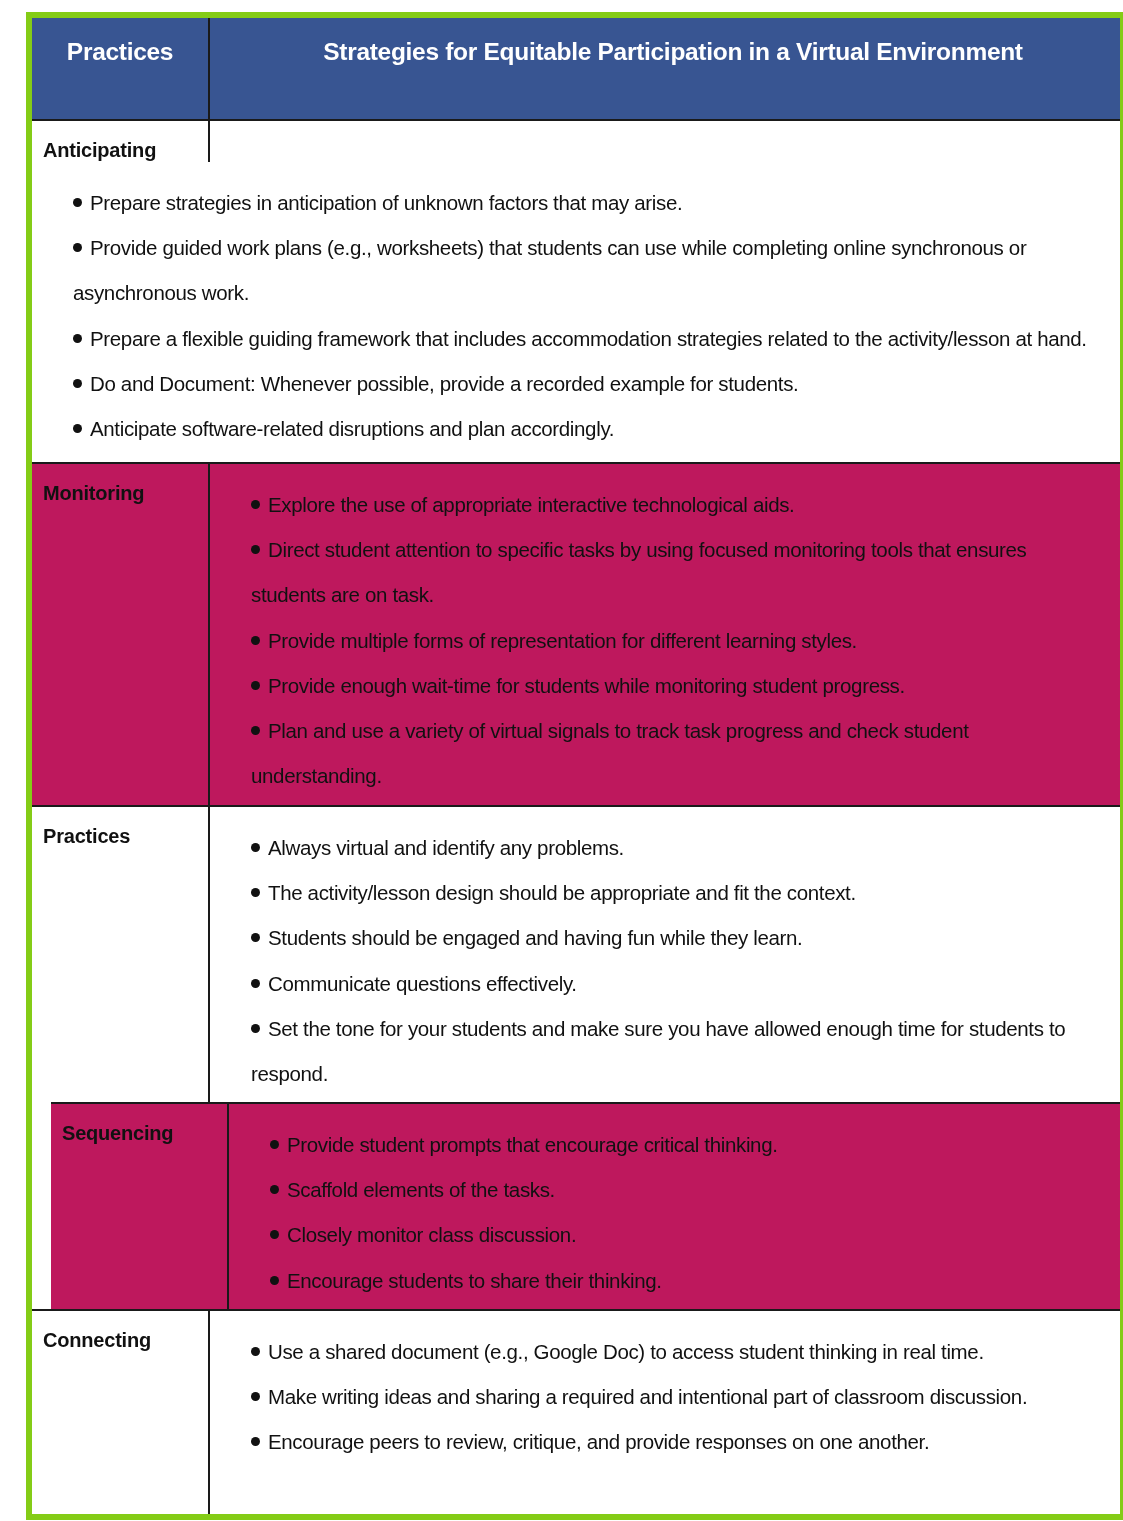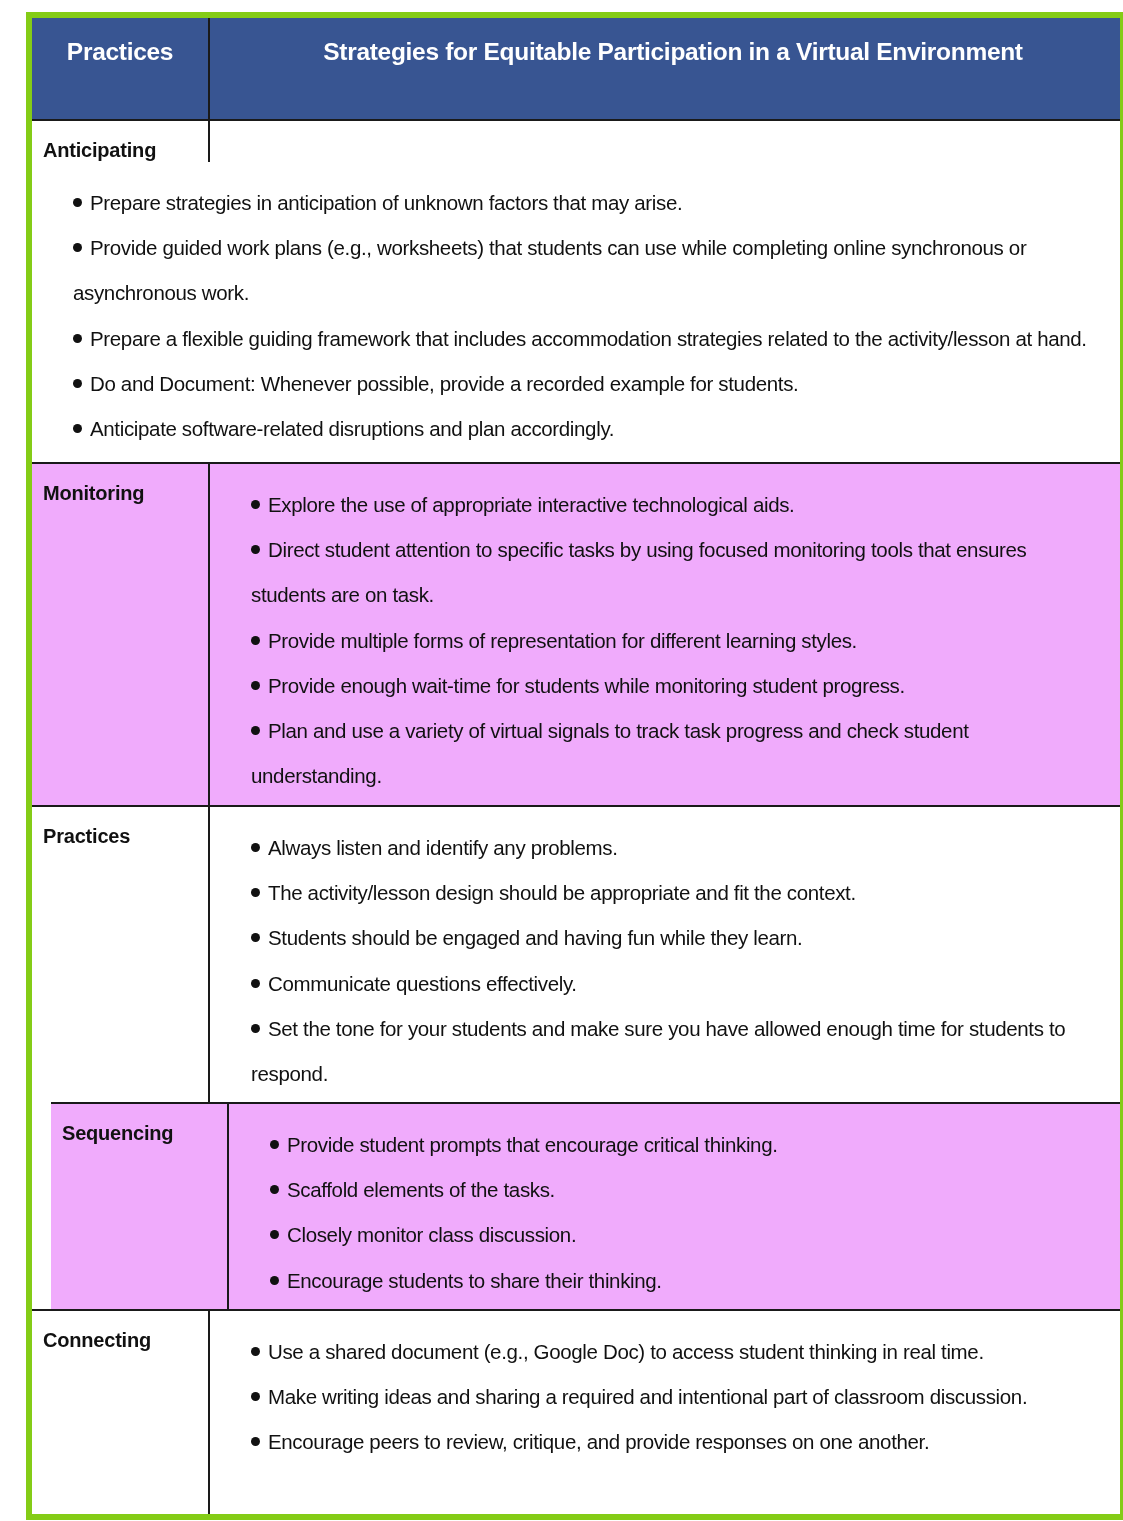--- a/index.html
+++ b/index.html
@@ -18,21 +18,21 @@
   }
   .header .cell-right { padding-left: 16px; }
   .practice {
     font-weight: bold; font-size: 20px; padding: 18px 0 0 11px; letter-spacing: -0.2px;
   }
   .strategies { padding: 18px 18px 0 41px; }
   .strategy {
     font-size: 20.5px; line-height: 45.2px; letter-spacing: -0.35px; margin: 0;
   }
   .bullet { display: inline-block; width: 9px; height: 9px; border-radius: 50%; background: #111; margin-right: 8px; vertical-align: 3px; }
-  .shaded { background: #f0abfc; justify-content: flex-end; }
+  .shaded { background: #be185d; justify-content: flex-end; }
   .r1 { height: 343px; flex-direction: column; }
   .r2 { height: 343px; }
   .r3 { height: 297px; }
   .r4 { height: 207px; margin-left: 19px; }
   .r5 { height: 205px; }
 </style>
 </head>
 <body>
 
 <div class="tbl">
@@ -59,21 +59,21 @@
         <p class="strategy"><span class="bullet"></span><span>Direct student attention to specific tasks by using focused monitoring tools that ensures students are on task.</span></p>
         <p class="strategy"><span class="bullet"></span><span>Provide multiple forms of representation for different learning styles.</span></p>
         <p class="strategy"><span class="bullet"></span><span>Provide enough wait-time for students while monitoring student progress.</span></p>
         <p class="strategy"><span class="bullet"></span><span>Plan and use a variety of virtual signals to track task progress and check student understanding.</span></p>
       </div>
   </div>
 
   <div class="row r3">
     <div class="cell-left practice">Practices</div>
     <div class="cell-right strategies">
-        <p class="strategy"><span class="bullet"></span><span>Always listen and identify any problems.</span></p>
+        <p class="strategy"><span class="bullet"></span><span>Always virtual and identify any problems.</span></p>
         <p class="strategy"><span class="bullet"></span><span>The activity/lesson design should be appropriate and fit the context.</span></p>
         <p class="strategy"><span class="bullet"></span><span>Students should be engaged and having fun while they learn.</span></p>
         <p class="strategy"><span class="bullet"></span><span>Communicate questions effectively.</span></p>
         <p class="strategy"><span class="bullet"></span><span>Set the tone for your students and make sure you have allowed enough time for students to respond.</span></p>
       </div>
   </div>
 
   <div class="row r4 shaded">
     <div class="cell-left practice">Sequencing</div>
     <div class="cell-right strategies">

